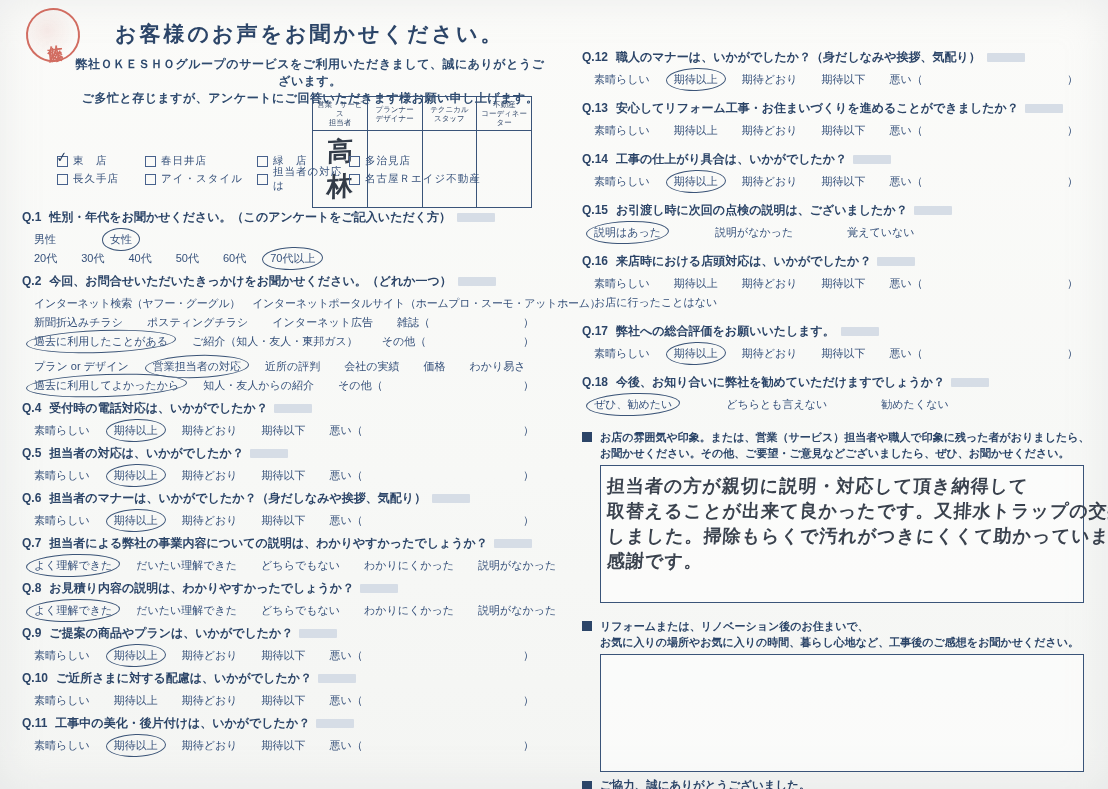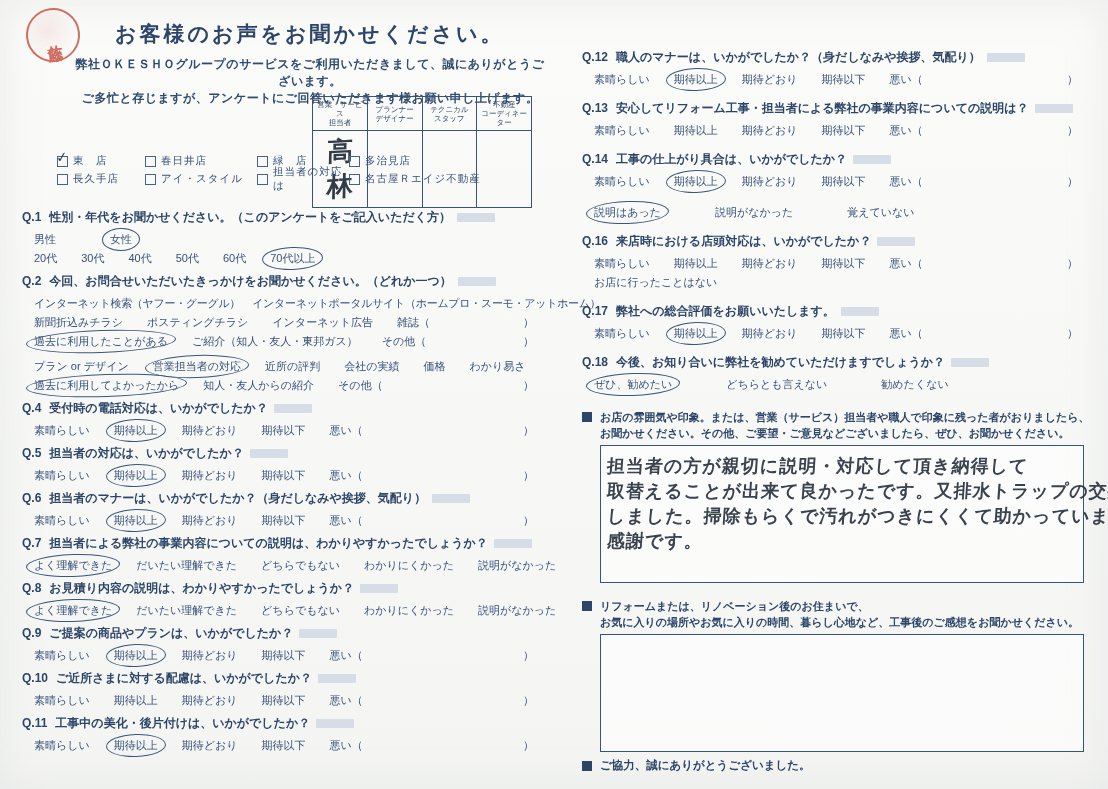--- a/index.html
+++ b/index.html
@@ -323,21 +323,21 @@
           <div class="q-row">
             <span class="opt">素晴らしい</span>
             <span class="opt circled">期待以上</span>
             <span class="opt">期待どおり</span>
             <span class="opt">期待以下</span>
             <span class="opt">悪い（</span>
             <span class="opt push">）</span>
           </div>
         </div>
         <div class="q">
-          <div class="q-title"><span class="q-num">Q.13</span><span>安心してリフォーム工事・担当者による弊社の事業内容についての説明は？</span><span class="hl"></span></div>
+          <div class="q-title"><span class="q-num">Q.13</span><span>安心してリフォーム工事・お住まいづくりを進めることができましたか？</span><span class="hl"></span></div>
           <div class="q-row">
             <span class="opt">素晴らしい</span>
             <span class="opt">期待以上</span>
             <span class="opt">期待どおり</span>
             <span class="opt">期待以下</span>
             <span class="opt">悪い（</span>
             <span class="opt push">）</span>
           </div>
         </div>
         <div class="q">
@@ -345,20 +345,21 @@
           <div class="q-row">
             <span class="opt">素晴らしい</span>
             <span class="opt circled">期待以上</span>
             <span class="opt">期待どおり</span>
             <span class="opt">期待以下</span>
             <span class="opt">悪い（</span>
             <span class="opt push">）</span>
           </div>
         </div>
         <div class="q">
+          <div class="q-title"><span class="q-num">Q.15</span><span>お引渡し時に次回の点検の説明は、ございましたか？</span><span class="hl"></span></div>
           <div class="q-row sparse">
             <span class="opt circled">説明はあった</span>
             <span class="opt">説明がなかった</span>
             <span class="opt">覚えていない</span>
           </div>
         </div>
         <div class="q">
           <div class="q-title"><span class="q-num">Q.16</span><span>来店時における店頭対応は、いかがでしたか？</span><span class="hl"></span></div>
           <div class="q-row">
             <span class="opt">素晴らしい</span>

